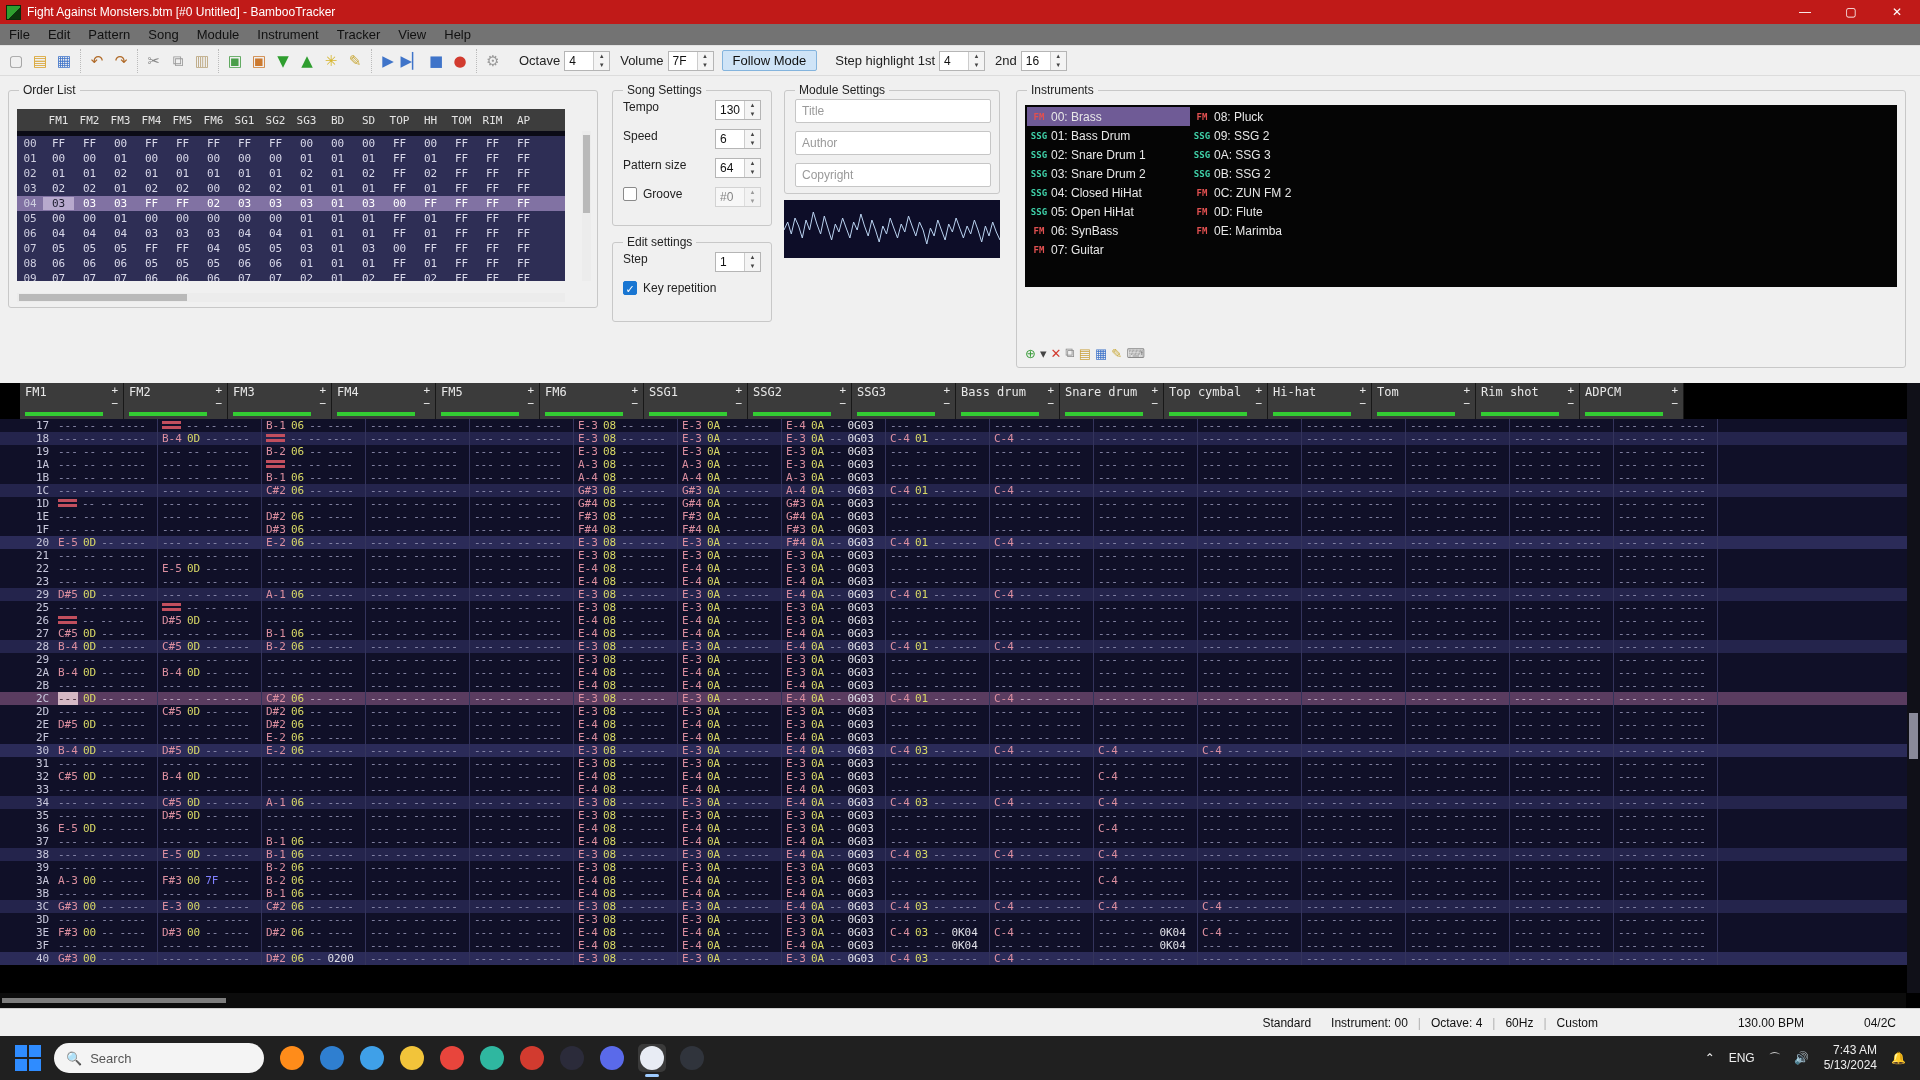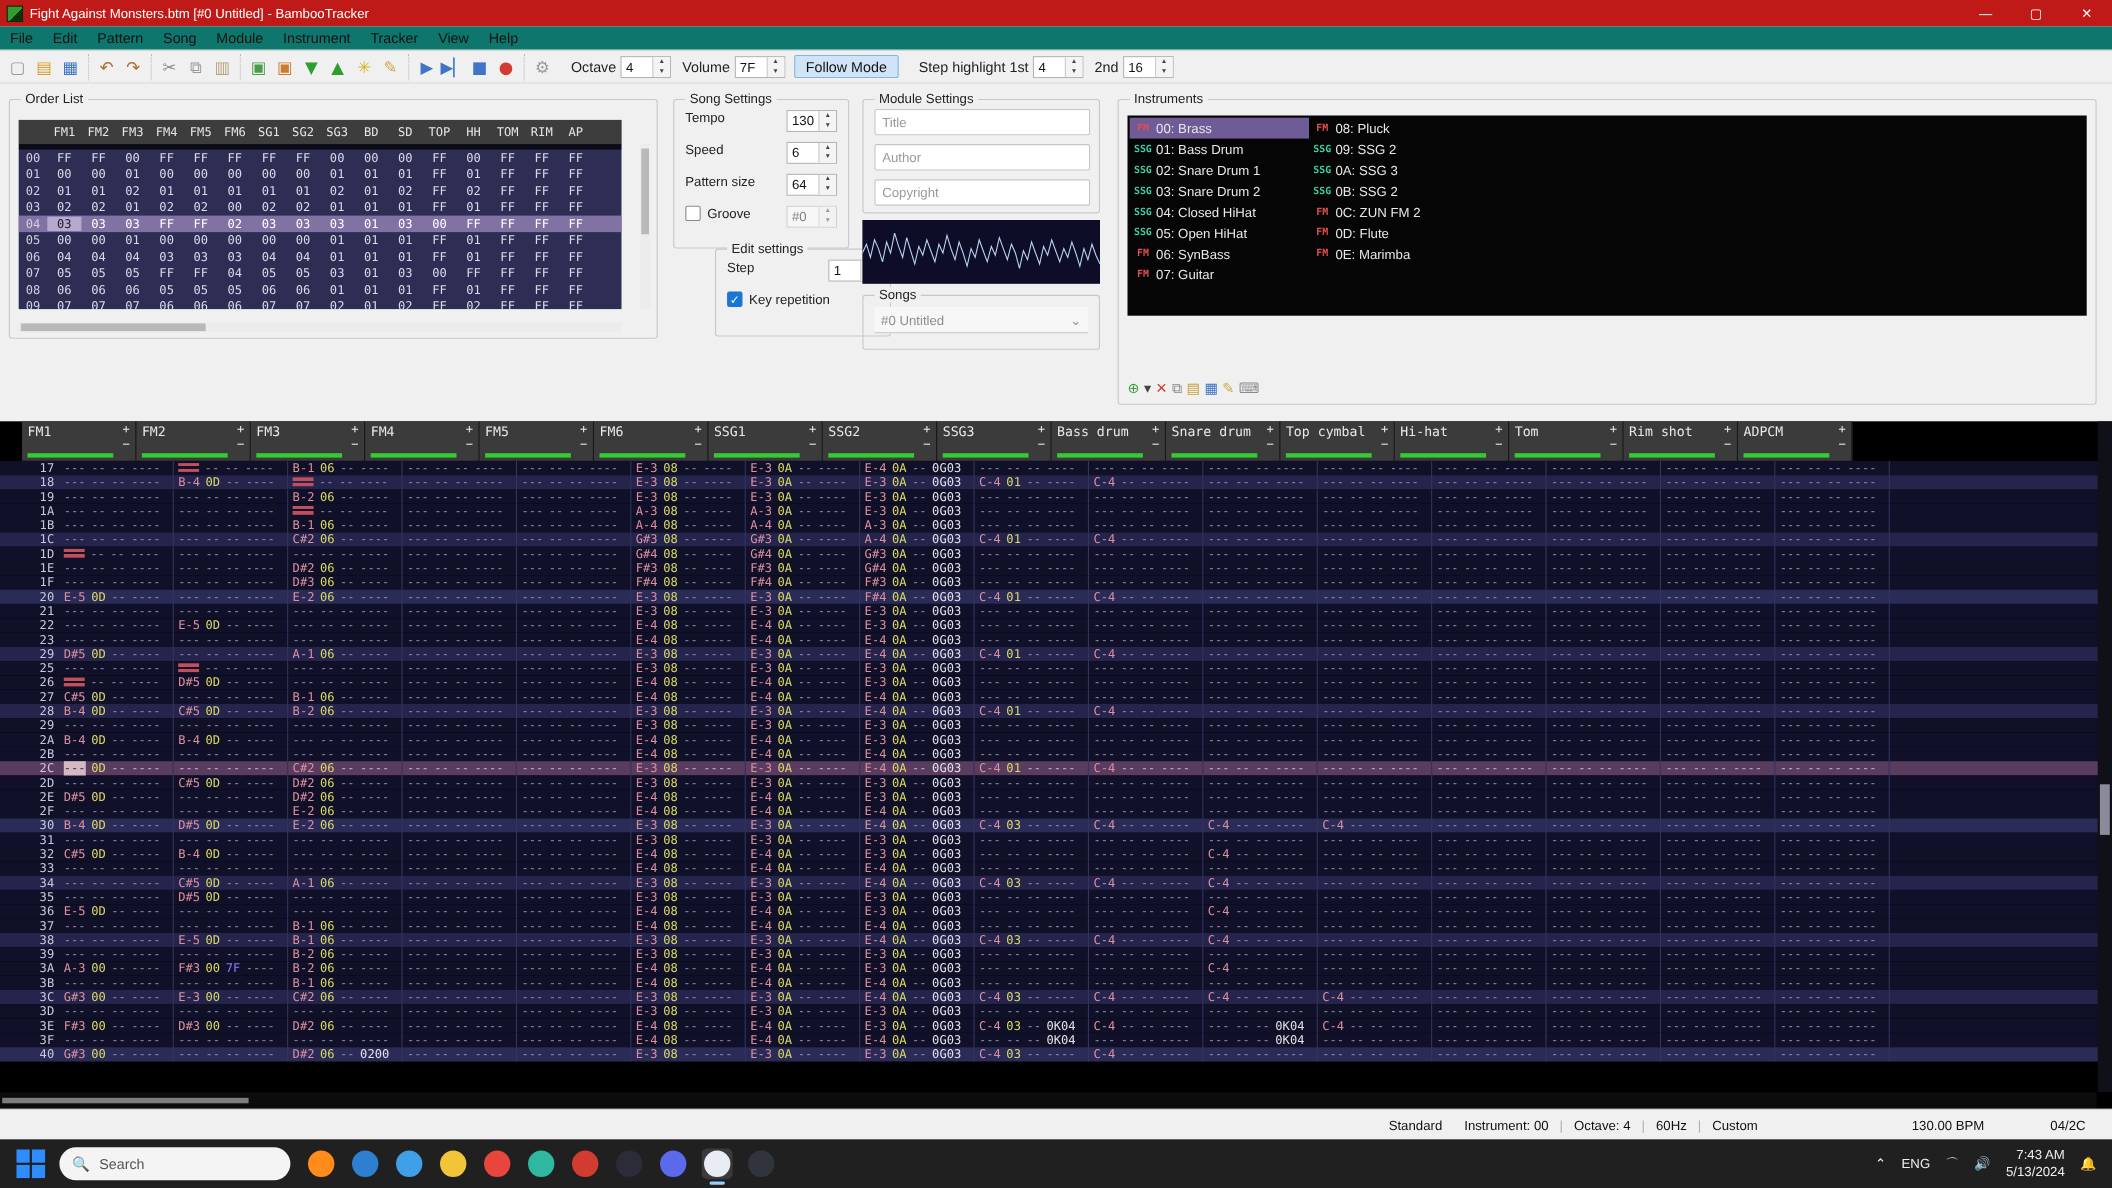--- a/index.html
+++ b/index.html
@@ -8,21 +8,21 @@
   #root { position:relative; width:1920px; height:932px; background:#f0f0f0; }
 
   
   #titlebar { position:absolute; left:0; top:0; width:1920px; height:24px; background:#c01a18; display:flex; align-items:center; color:#fff; }
   #titlebar .app-ico { width:15px; height:15px; margin:0 6px 0 6px; background:linear-gradient(135deg,#2f9e2f 0 55%,#0c330c 55% 100%); border:1px solid #0a2a0a; }
   #titlebar .t-text { font-size:12px; flex:1; }
   .winbtns { display:flex; height:24px; }
   .winbtn { width:46px; height:24px; display:flex; align-items:center; justify-content:center; font-size:12px; color:#fff; }
 
   
-  #menubar { position:absolute; left:0; top:24px; width:1920px; height:22px; background:#0f766e; display:flex; align-items:center; border-bottom:1px solid #e2e2e2; }
+  #menubar { position:absolute; left:0; top:24px; width:1920px; height:22px; background:#737373; display:flex; align-items:center; border-bottom:1px solid #e2e2e2; }
   .menu-item { padding:2px 9px; color:#111; font-size:13px; }
 
   
   #toolbar { position:absolute; left:0; top:46px; width:1920px; height:30px; background:#f0f0f0; display:flex; align-items:center; border-bottom:1px solid #dcdcdc; }
   .tb-group { display:flex; align-items:center; padding:0 4px; border-left:1px dotted #bbb; height:24px; }
   .tb-group:first-child { border-left:none; }
   .tb-btn { width:24px; height:24px; display:flex; align-items:center; justify-content:center; font-size:15px; font-family:"DejaVu Sans", sans-serif; }
   .tb-label { margin:0 4px 0 10px; color:#222; }
   .spin { display:flex; align-items:stretch; background:#fff; border:1px solid #b5b5b5; height:20px; }
   .spin .val { min-width:28px; padding:1px 4px; font-size:12px; color:#111; display:flex; align-items:center; }
@@ -469,21 +469,21 @@
       <div class="spin" style="opacity:.5;">
           <span class="val">#0</span>
           <span class="arrows">
             <span>▲</span>
             <span>▼</span>
           </span>
         </div>
     </div>
   </div>
 
-  <div class="groupbox" style="left:612px;top:226px;width:160px;height:80px;margin-left:38px;">
+  <div class="groupbox" style="left:612px;top:242px;width:160px;height:80px;">
     <div class="gb-title">Edit settings</div>
     <div class="form-row">
       <label>Step</label>
       <div class="spin">
           <span class="val">1</span>
           <span class="arrows">
             <span>▲</span>
             <span>▼</span>
           </span>
         </div>
@@ -500,27 +500,20 @@
     <div class="text-input">Author</div>
     <div class="text-input">Copyright</div>
   </div>
 
   <div id="waveform-box">
     <svg id="wave-svg" width="216" height="58" viewBox="0 0 216 58">
         <polyline points="0.0,30 3.7,22 7.3,34 11.0,18 14.6,26 18.3,38 22.0,20 25.6,30 29.3,12 32.9,24 36.6,34 40.3,16 43.9,28 47.6,40 51.3,24 54.9,32 58.6,18 62.2,28 65.9,38 69.6,22 73.2,30 76.9,14 80.5,26 84.2,36 87.9,20 91.5,30 95.2,42 98.8,26 102.5,34 106.2,18 109.8,28 113.5,38 117.2,24 120.8,32 124.5,16 128.1,26 131.8,36 135.5,22 139.1,30 142.8,44 146.4,28 150.1,36 153.8,20 157.4,30 161.1,40 164.7,24 168.4,32 172.1,18 175.7,28 179.4,38 183.1,26 186.7,34 190.4,20 194.0,30 197.7,42 201.4,26 205.0,36 208.7,22 212.3,32 216.0,40" fill="none" stroke="#b9d2f0" stroke-width="1"></polyline>
       </svg>
   </div>
 
-  <div class="groupbox" style="left:784px;top:268px;width:216px;height:50px;">
-    <div class="gb-title">Songs</div>
-    <div class="combo">
-      <span>#0 Untitled</span>
-      <span>⌄</span>
-    </div>
-  </div>
 
   <div class="groupbox" style="left:1016px;top:90px;width:890px;height:278px;">
     <div class="gb-title">Instruments</div>
     <div id="inst-list">
         <div class="inst-item sel">
           <span class="inst-badge badge-FM">FM</span>
           <span>00: Brass</span>
         </div>
         <div class="inst-item">
           <span class="inst-badge badge-SSG">SSG</span>

